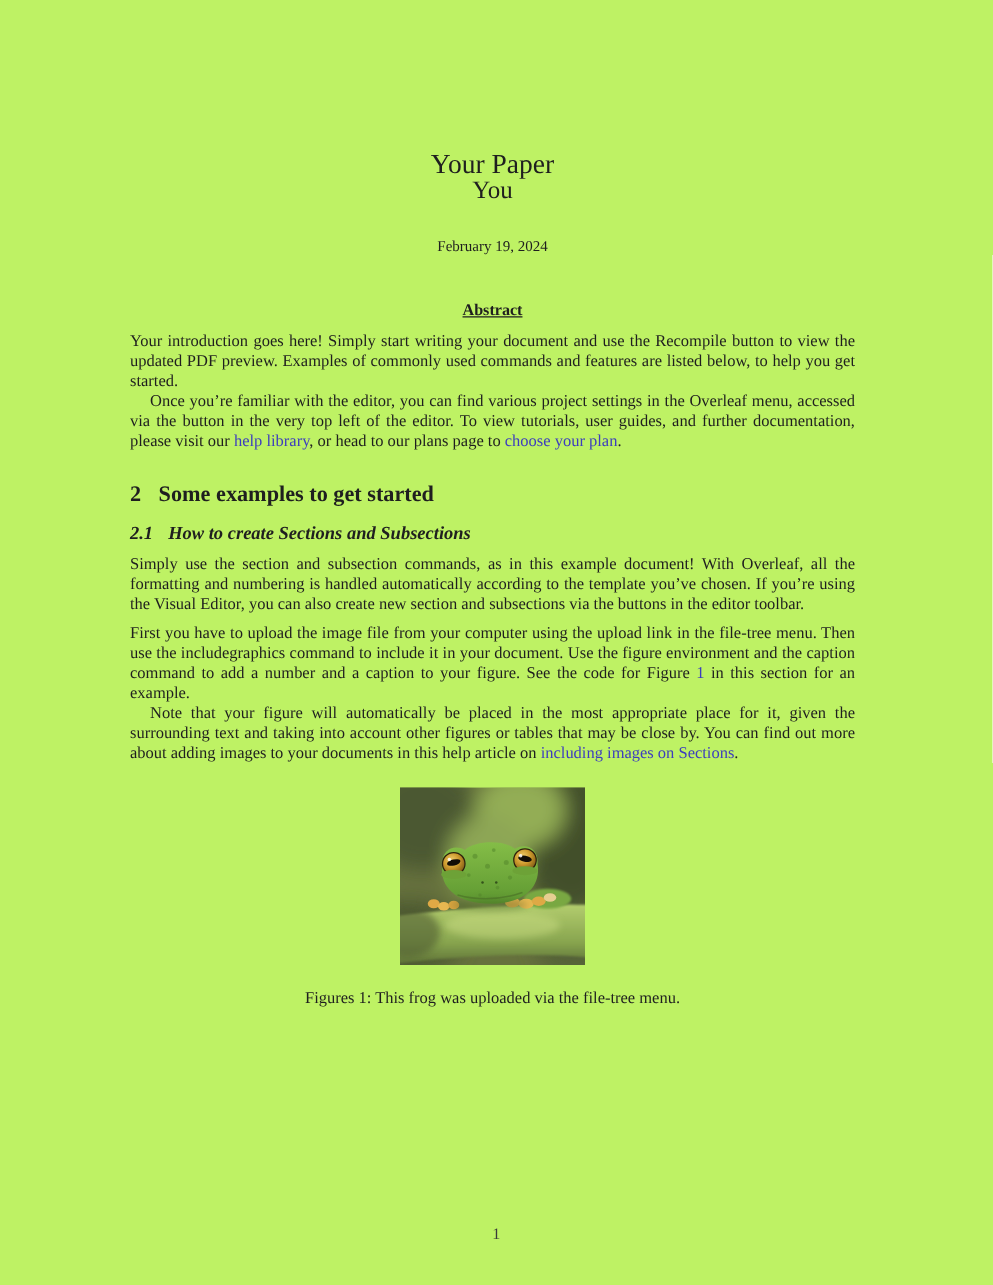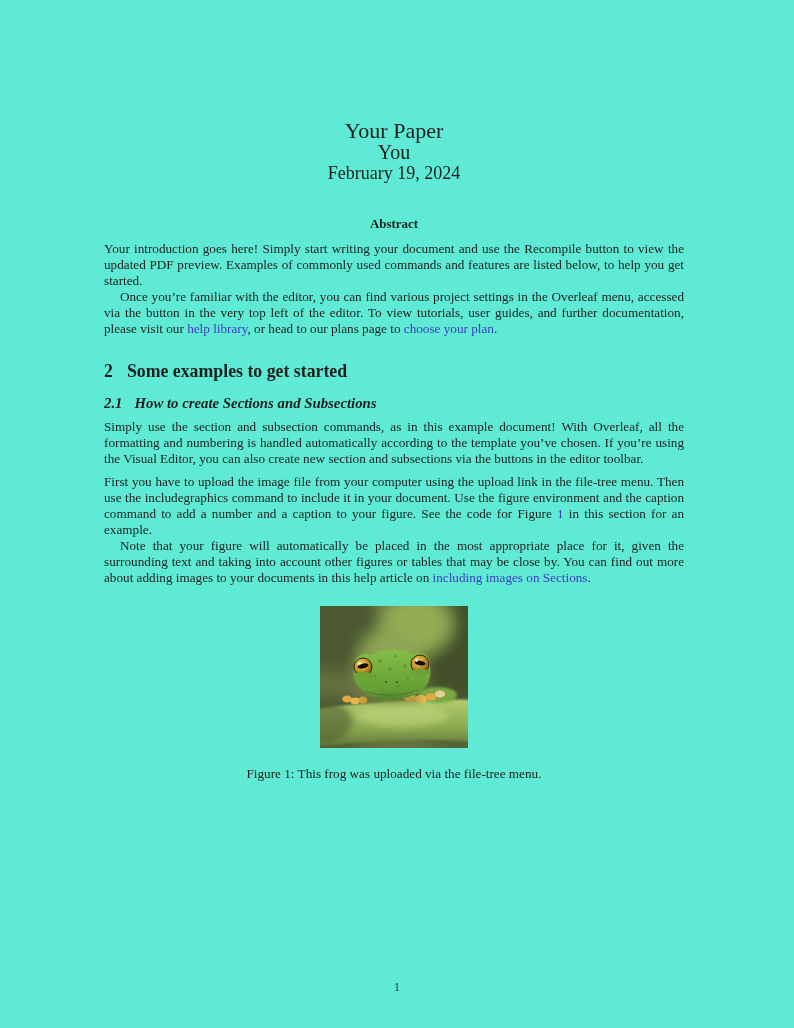--- a/index.html
+++ b/index.html
@@ -7,35 +7,35 @@
   html, body { background: #ffffff; }
   body {
     width: 794px; height: 1028px;
     font-family: "Liberation Serif", "DejaVu Serif", serif;
     color: var(--text-color);
     overflow: hidden;
   }
   .page {
     position: relative;
     width: 794px; height: 1028px;
-    background: #5eead4;
+    background: #bef264;
     padding-top: 118px;
   }
   .doc {
     width: 580px;
     margin-left: 104px;
     font-size: 13.2px;
     line-height: 16px;
     text-align: justify;
     hyphens: none;
   }
   .title { text-align: center; font-size: 22px; line-height: 26px; }
   .author { text-align: center; font-size: 20px; line-height: 17px; }
-  .date { text-align: center; font-size: 18px; line-height: 17px; margin-top: 4px; }
-  .abstract-heading { text-align: center; font-weight: bold; font-size: 12.9px; line-height: 16px; margin-top: 34px; }
+  .date { text-align: center; font-size: 12px; line-height: 17px; margin-top: 28px; }
+  .abstract-heading { text-align: center; font-weight: bold; font-size: 12.9px; line-height: 16px; margin-top: 34px; text-decoration: underline; }
   .abstract-body { font-size: 12.9px; line-height: 15px; margin: 4px 34px 0 34px; text-indent: 15px; text-align: justify; }
   h1.section { font-size: 17.8px; line-height: 21px; margin-top: 24px; font-weight: bold; }
   h1.section .sec-num { display: inline-block; margin-right: 14px; }
   h2.subsection { font-size: 14.8px; line-height: 18px; margin-top: 17px; font-weight: bold; font-style: italic; }
   h2.subsection .sec-num { display: inline-block; margin-right: 12px; }
   h2.first-sub { margin-top: 12px; }
   p.para { margin-top: 7px; }
   p.para-first { margin-top: 9px; }
   p.para-cont { margin-top: 0; text-indent: 16px; }
   a.doc-link { color: var(--link-color); text-decoration: none; cursor: pointer; }
@@ -150,18 +150,18 @@
             <circle cx="100" cy="58" r="9" fill="url(#eyeG)" stroke="#2e230d" stroke-width="1"></circle>
             <ellipse cx="100" cy="57" rx="5.5" ry="2.4" fill="#120d06" transform="rotate(10 100 57)"></ellipse>
             <circle cx="96.5" cy="54.5" r="1.4" fill="#ffffff" opacity="0.85"></circle>
             <ellipse cx="100" cy="66.5" rx="10" ry="3.6" fill="#6da237"></ellipse>
             <circle cx="66" cy="76" r="1" fill="#33511b"></circle>
             <circle cx="77" cy="76" r="1" fill="#33511b"></circle>
             <path d="M46,86 Q72,93 98,84" stroke="#497026" stroke-width="1.2" fill="none" opacity="0.65"></path>
           </g>
         </svg>
       </span>
-      <figcaption class="fig-caption">Figure 1: This frog was uploaded via the file-tree menu.</figcaption>
+      <figcaption class="fig-caption">Figures 1: This frog was uploaded via the file-tree menu.</figcaption>
     </figure>
   </div>
 
   <div class="page-footer">1</div>
 </div>
 
 </body></html>

